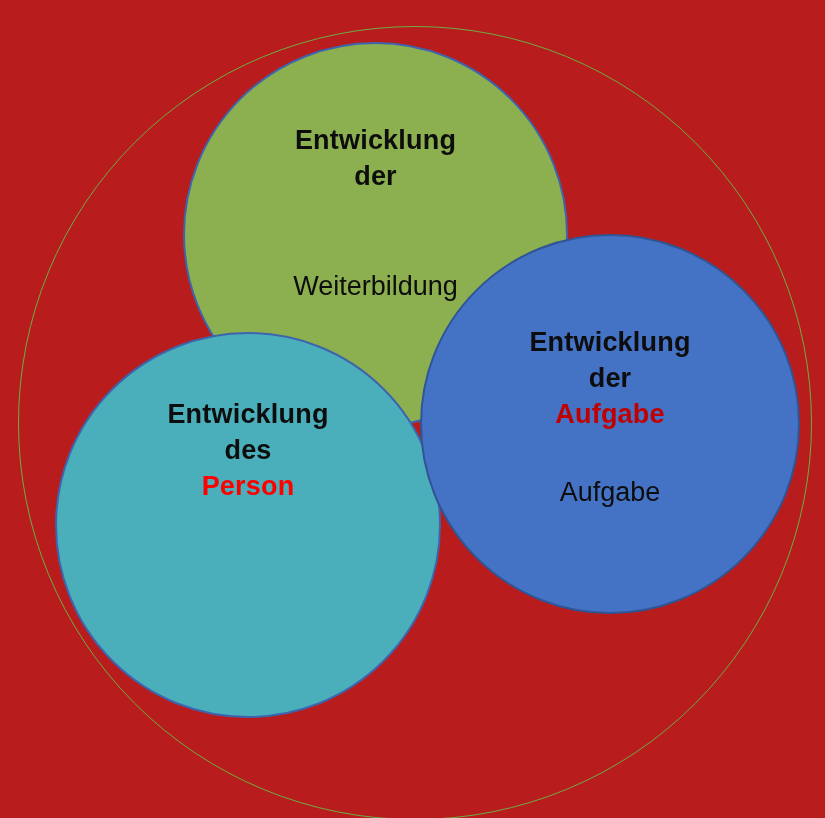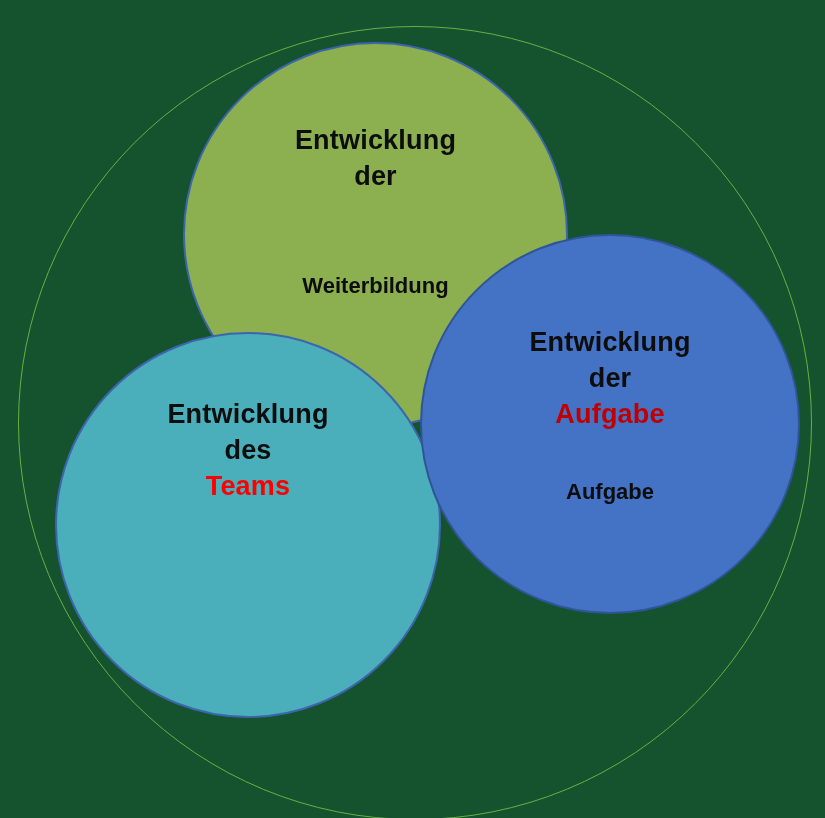--- a/index.html
+++ b/index.html
@@ -9,21 +9,21 @@
   body {
     width: 825px;
     height: 818px;
     overflow: hidden;
     background: #ffffff;
   }
   .stage {
     position: relative;
     width: 825px;
     height: 818px;
-    background: #14532d;
+    background: #b91c1c;
     overflow: hidden;
     font-family: "Liberation Sans", "DejaVu Sans", sans-serif;
   }
   .outer {
     position: absolute;
     left: 18px;
     top: 26px;
     width: 794px;
     height: 794px;
     border: 1.5px solid #6CAE45;
@@ -47,22 +47,22 @@
     right: 0;
     text-align: center;
   }
   .title {
     font-weight: bold;
     font-size: 27px;
     line-height: 36px;
     letter-spacing: 0.2px;
   }
   .subtitle {
-    font-weight: bold;
-    font-size: 22px;
+    font-weight: normal;
+    font-size: 27px;
     line-height: 36px;
   }
   .c0 .title    { top: 78px;  }
   .c0 .subtitle { top: 224px; }
   .c1 .title    { top: 62px;  }
   .c1 .subtitle { top: 208px; }
   .c2 .title    { top: 88px;  }
   .c2 .subtitle { top: 238px; }
 </style>
 </head>
@@ -79,21 +79,21 @@
     </div>
     <div class="subtitle">
       <div>Weiterbildung</div>
     </div>
   </div>
 
   <div class="circle c1" style="background: rgb(75, 174, 187); border-color: rgb(61, 101, 174);">
     <div class="title">
       <div>Entwicklung</div>
       <div>des</div>
-      <div style="color: rgb(255, 0, 0);">Teams</div>
+      <div style="color: rgb(255, 0, 0);">Person</div>
     </div>
   </div>
 
   <div class="circle c2" style="background: rgb(68, 114, 196); border-color: rgb(47, 85, 151);">
     <div class="title">
       <div>Entwicklung</div>
       <div>der</div>
       <div style="color: rgb(192, 0, 0);">Aufgabe</div>
     </div>
     <div class="subtitle">

